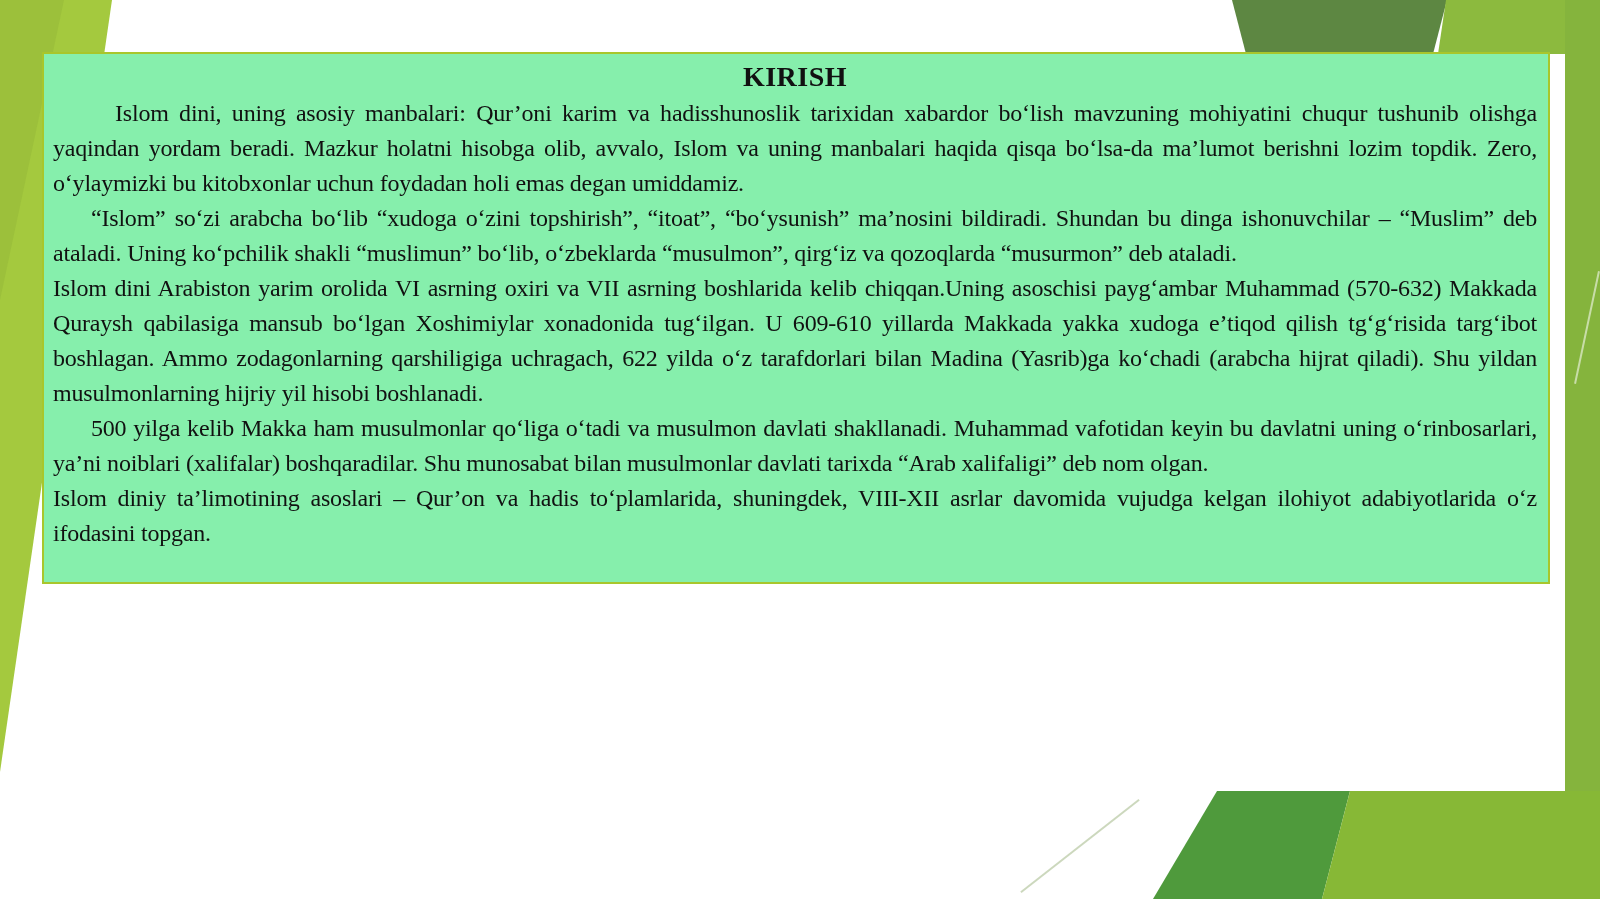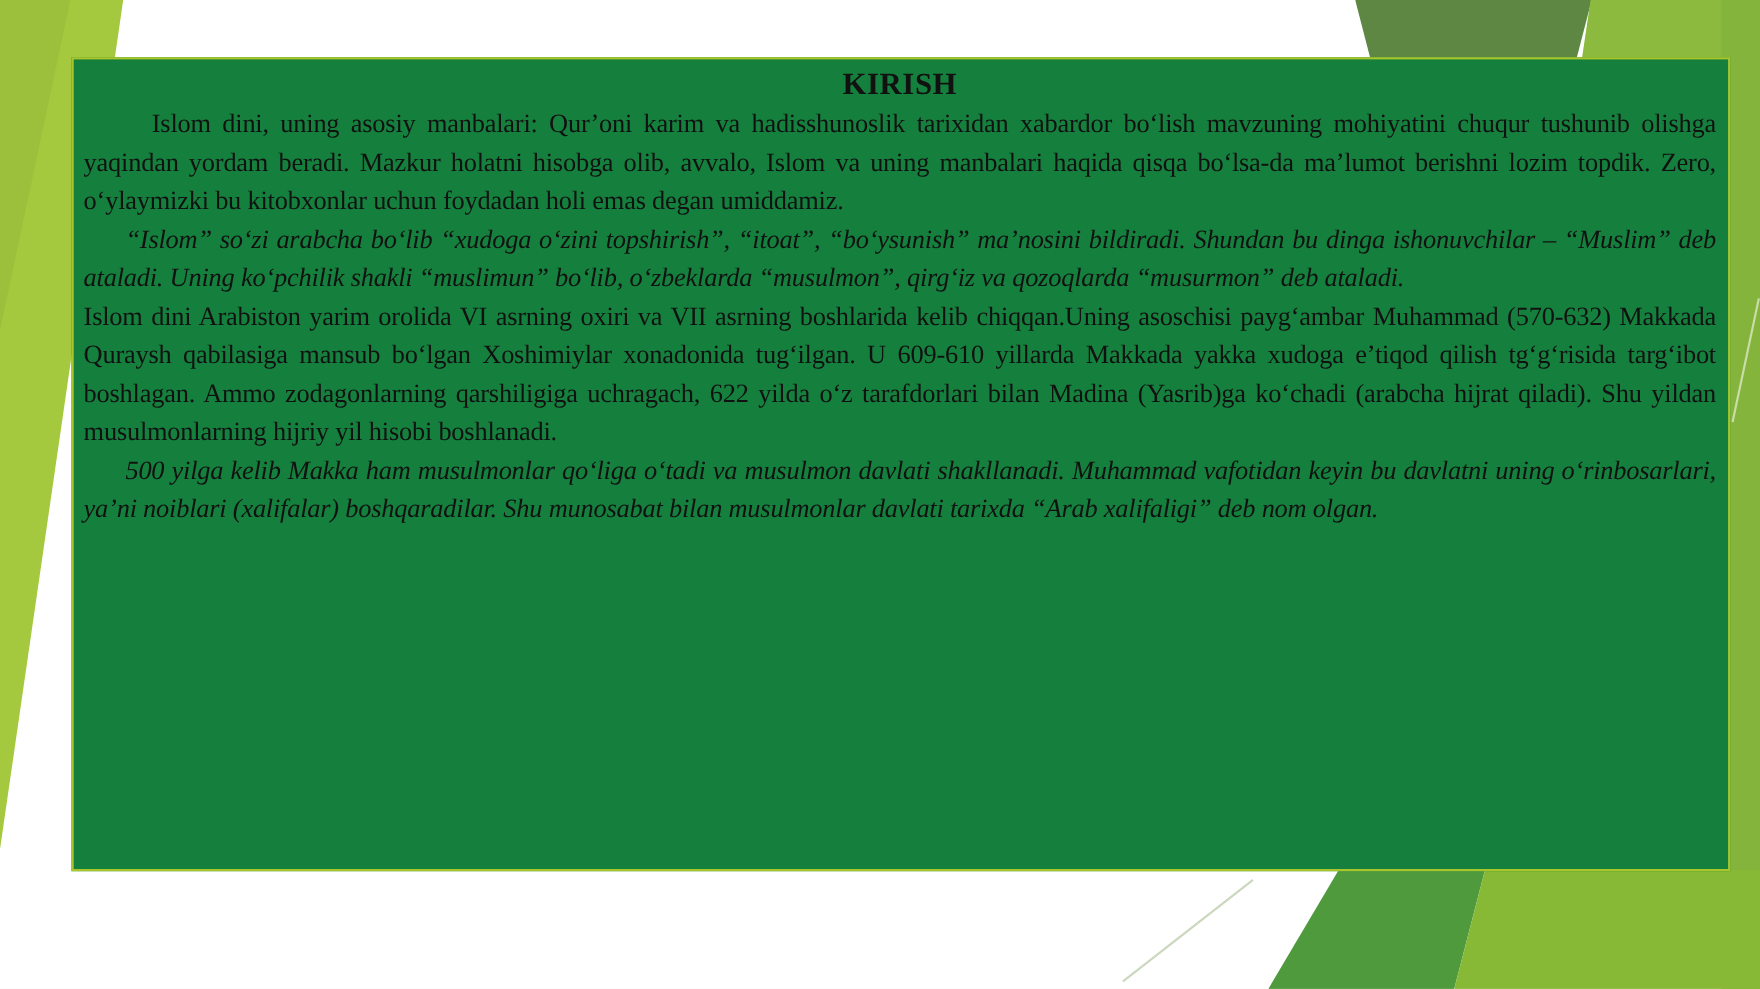--- a/index.html
+++ b/index.html
@@ -61,44 +61,44 @@
     clip-path:polygon(32px 0,282px 0,282px 108px,4px 108px);
   }
   .decor-bottom-scratch{
     left:1005px;top:845px;width:150px;height:0;
     border-top:2px solid #ccd8bd;
     transform:rotate(-38deg);
   }
   
   .content-panel{
     position:absolute;
-    left:65px;top:52px;
-    width:1508px;height:740px;
+    left:42px;top:52px;
+    width:1508px;height:532px;
     box-sizing:border-box;
-    background:#15803d;
+    background:#86efac;
     border:2px solid var(--panel-border);
     padding:5px 11px 4px 9px;
     color:var(--text-color);
   }
   .slide-title{
     margin:2px 0 3px 0;
     text-align:center;
     font-size:28px;
     font-weight:bold;
     letter-spacing:0.5px;
   }
   .content-panel p{
     margin:0;
     font-size:24px;
     line-height:35px;
     text-align:justify;
     letter-spacing:-0.2px;
   }
   .indent-lg{text-indent:62px;}
-  .indent-sm{text-indent:38px;font-style:italic;}
+  .indent-sm{text-indent:38px;}
 </style>
 </head>
 <body>
 
 <div class="slide">
 
   <div class="decor decor-left-band"></div>
   <div class="decor decor-left-band-shade"></div>
   <div class="decor decor-top-dark"></div>
   <div class="decor decor-top-bright"></div>
@@ -107,15 +107,16 @@
   <div class="decor decor-bottom-deep"></div>
   <div class="decor decor-bottom-bright"></div>
   <div class="decor decor-bottom-scratch"></div>
 
   <div class="content-panel">
     <h1 class="slide-title">KIRISH</h1>
     <p class="indent-lg">Islom dini, uning asosiy manbalari: Qur’oni karim va hadisshunoslik tarixidan xabardor bo‘lish mavzuning mohiyatini chuqur tushunib olishga yaqindan yordam beradi. Mazkur holatni hisobga olib, avvalo, Islom va uning manbalari haqida qisqa bo‘lsa-da ma’lumot berishni lozim topdik. Zero, o‘ylaymizki bu kitobxonlar uchun foydadan holi emas degan umiddamiz.</p>
     <p class="indent-sm">“Islom” so‘zi arabcha bo‘lib “xudoga o‘zini topshirish”, “itoat”, “bo‘ysunish” ma’nosini bildiradi. Shundan bu dinga ishonuvchilar – “Muslim” deb ataladi. Uning ko‘pchilik shakli “muslimun” bo‘lib, o‘zbeklarda “musulmon”, qirg‘iz va qozoqlarda “musurmon” deb ataladi.</p>
     <p>Islom dini Arabiston yarim orolida VI asrning oxiri va VII asrning boshlarida kelib chiqqan.Uning asoschisi payg‘ambar Muhammad (570-632) Makkada Quraysh qabilasiga mansub bo‘lgan Xoshimiylar xonadonida tug‘ilgan. U 609-610 yillarda Makkada yakka xudoga e’tiqod qilish tg‘g‘risida targ‘ibot boshlagan. Ammo zodagonlarning qarshiligiga uchragach, 622 yilda o‘z tarafdorlari bilan Madina (Yasrib)ga ko‘chadi (arabcha hijrat qiladi). Shu yildan musulmonlarning hijriy yil hisobi boshlanadi.</p>
     <p class="indent-sm">500 yilga kelib Makka ham musulmonlar qo‘liga o‘tadi va musulmon davlati shakllanadi. Muhammad vafotidan keyin bu davlatni uning o‘rinbosarlari, ya’ni noiblari (xalifalar) boshqaradilar. Shu munosabat bilan musulmonlar davlati tarixda “Arab xalifaligi” deb nom olgan.</p>
+    <p>Islom diniy ta’limotining asoslari – Qur’on va hadis to‘plamlarida, shuningdek, VIII-XII asrlar davomida vujudga kelgan ilohiyot adabiyotlarida o‘z ifodasini topgan.</p>
   </div>
 
 </div>
 
 </body></html>

